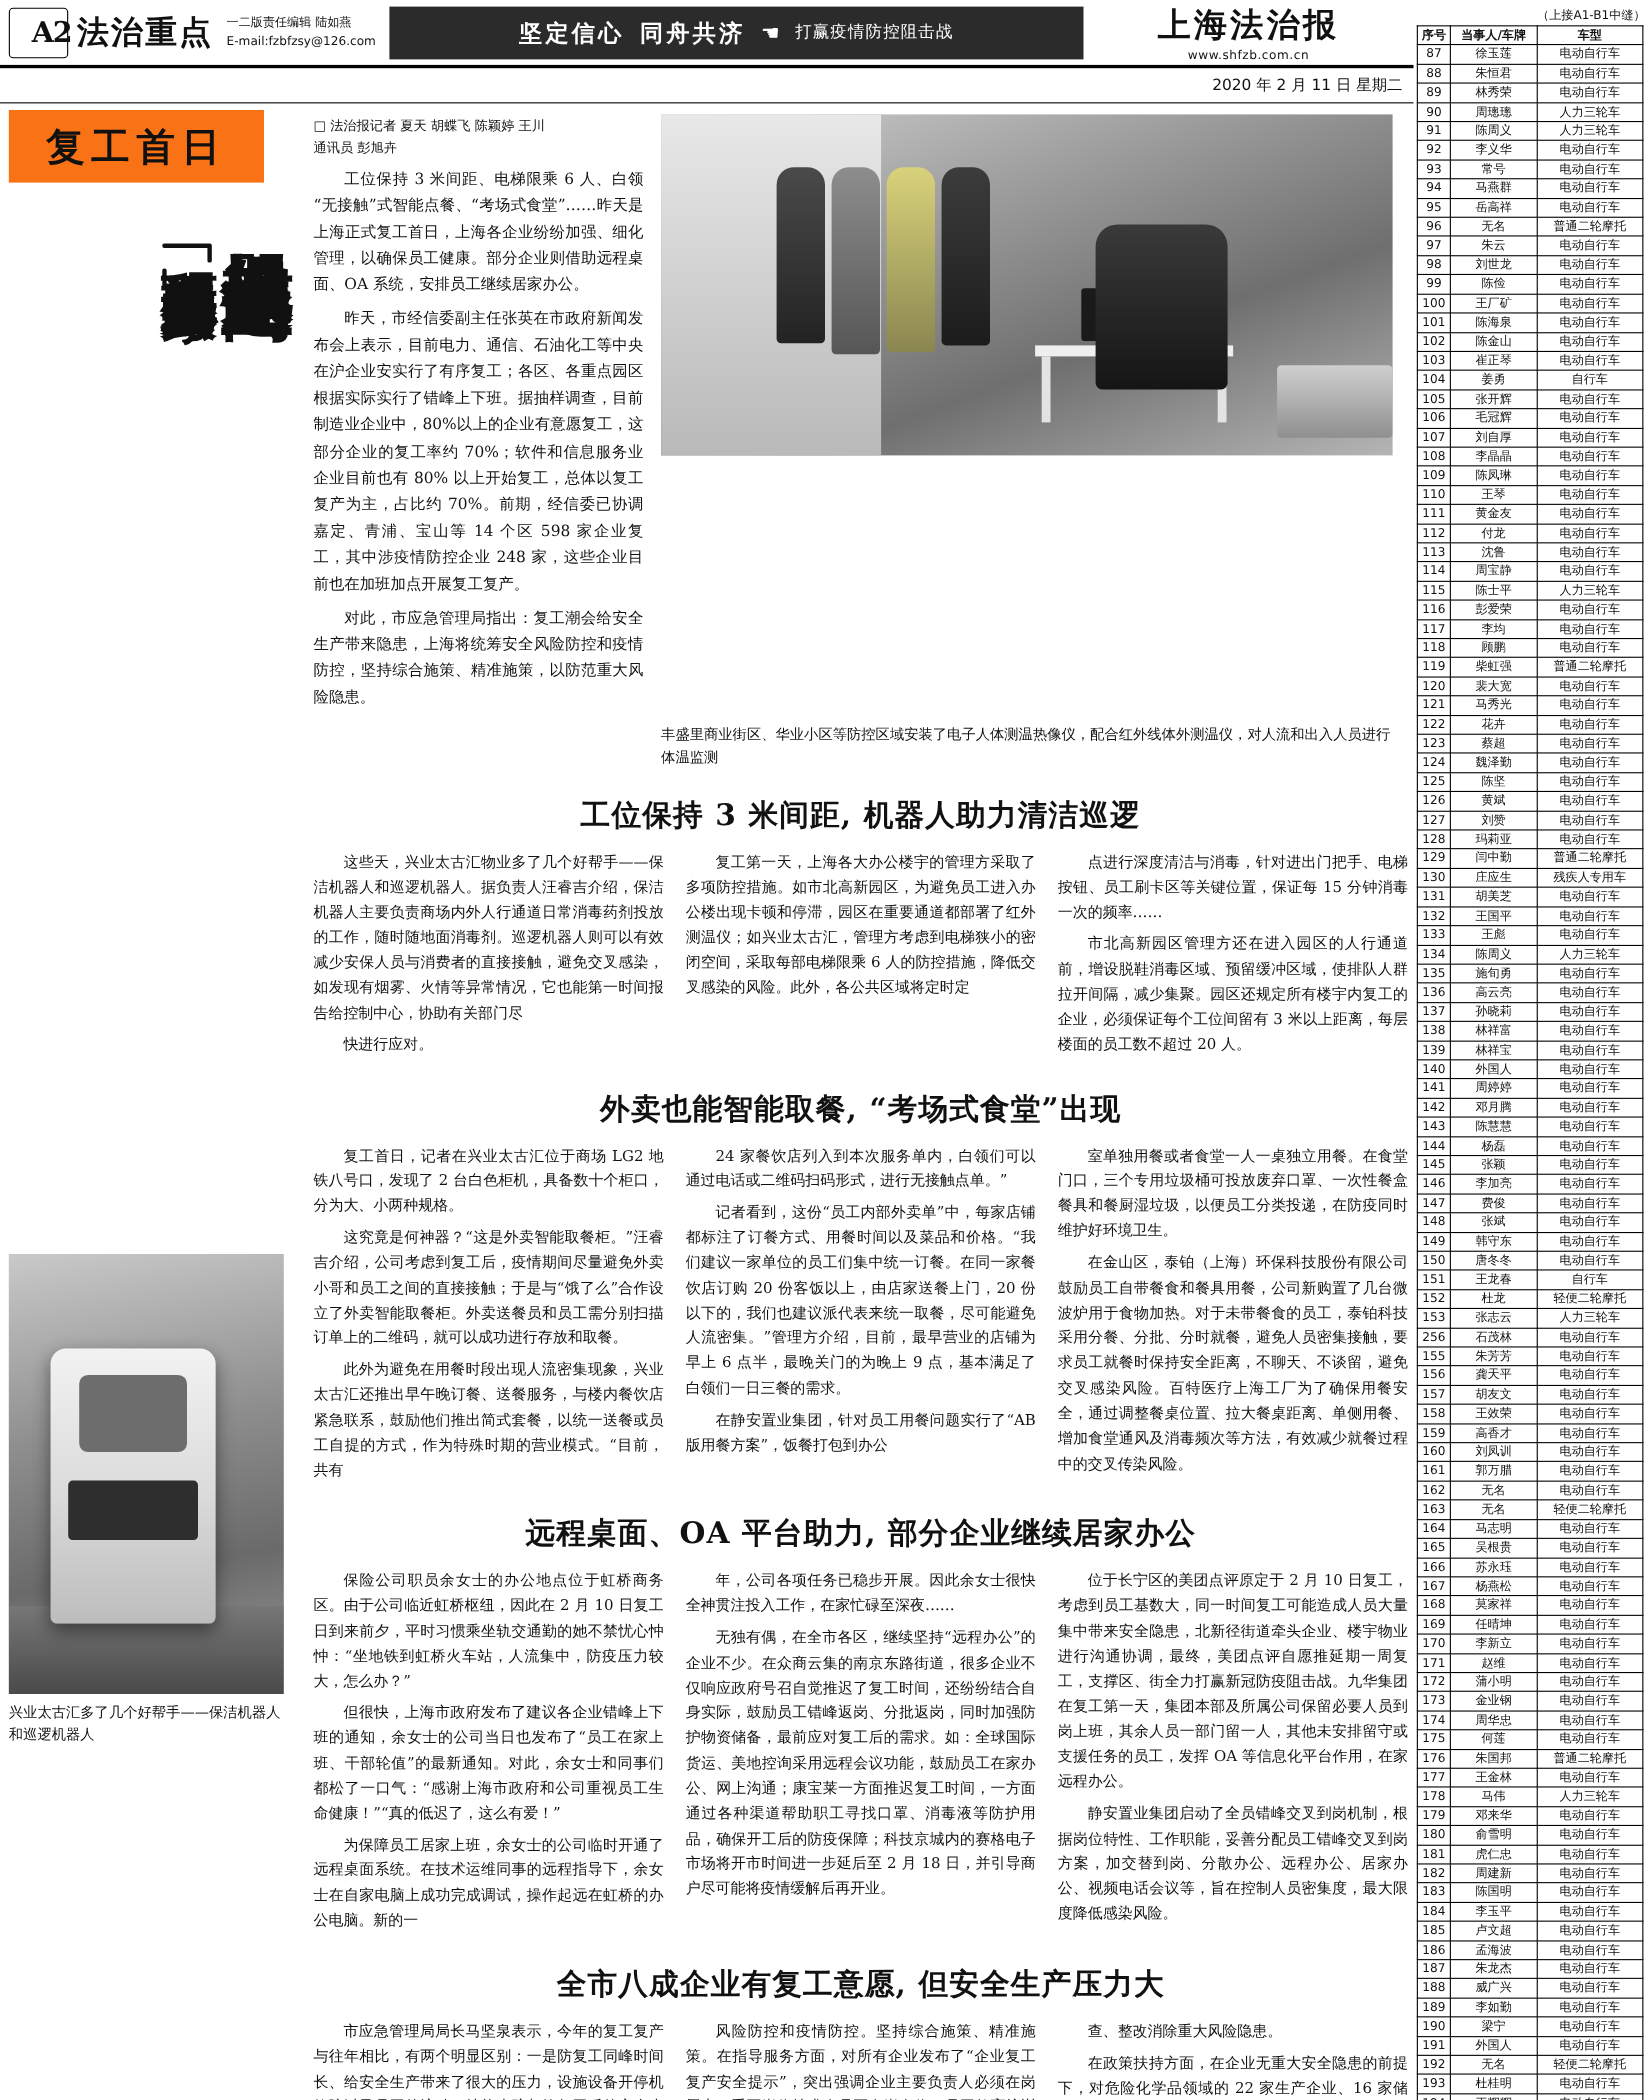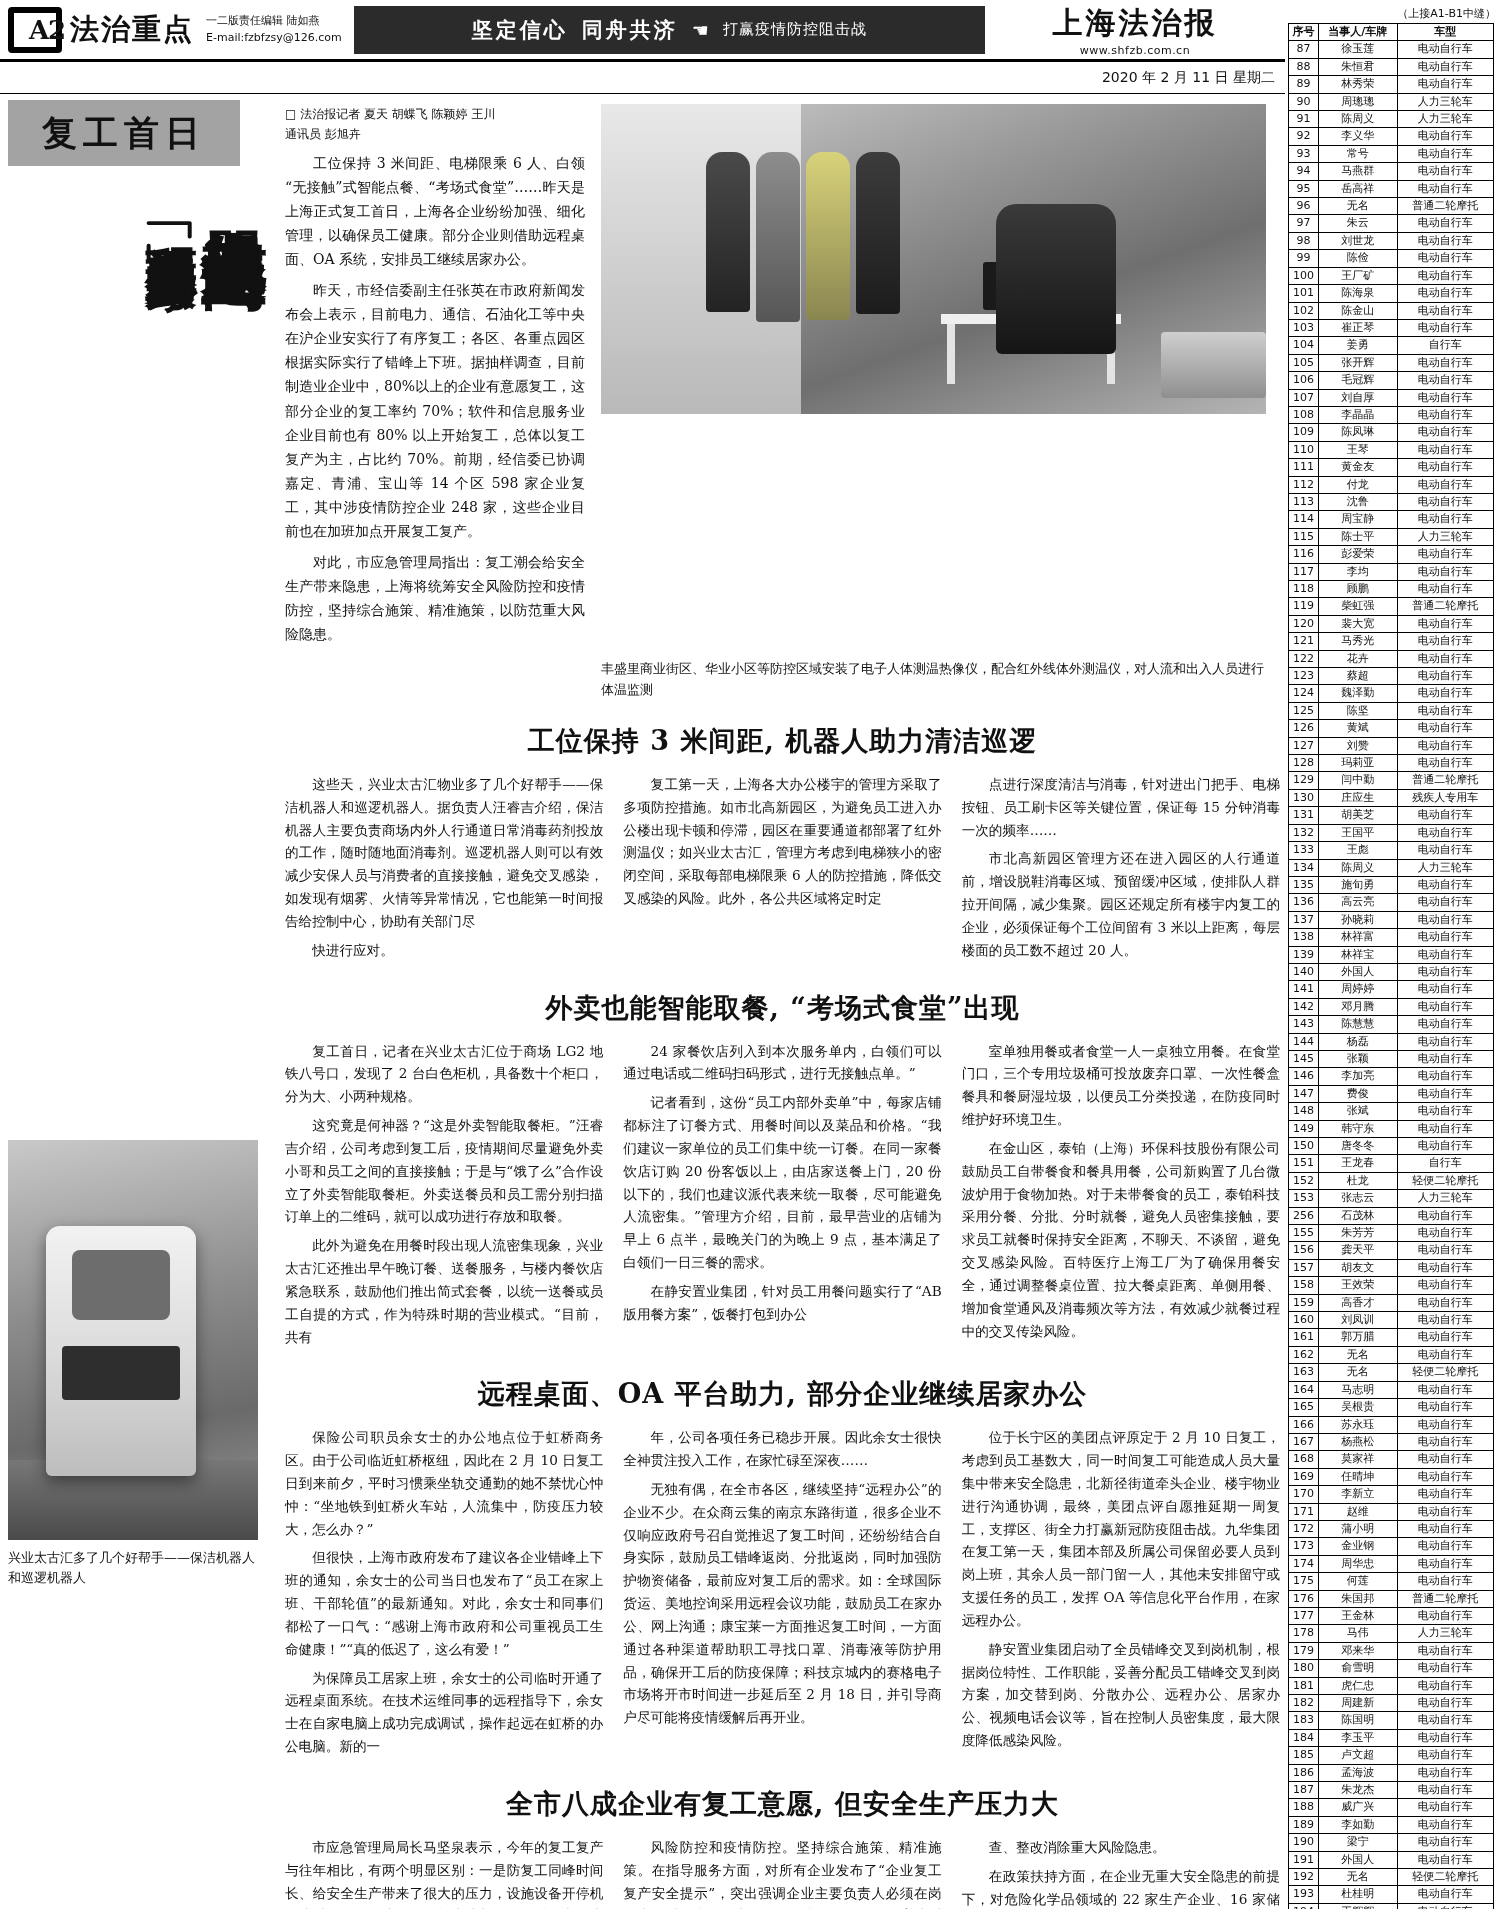--- a/index.html
+++ b/index.html
@@ -15,21 +15,21 @@
   .page { position:relative; width:1500px; height:1909px; padding:0; }
 
   
   .masthead {
     position:absolute; left:0; top:0; width:1285px; height:62px;
     border-bottom:3px solid #000;
     display:flex; align-items:center;
   }
   .mh-logo {
     width:54px; height:46px; margin-left:8px; margin-right:8px;
-    border:6px solid #000000; border-radius:4px;
+    border:1px solid #000000; border-radius:4px;
     display:flex; align-items:center; justify-content:center;
     font-size:26px; font-weight:bold; font-family:"DejaVu Serif","Liberation Serif",serif;
     letter-spacing:-1px;
     padding-left:24px;
   }
   .mh-section {
     font-size:29px; font-weight:bold; letter-spacing:2px;
     font-family:"DejaVu Serif","Liberation Serif",serif;
     margin-right:12px; white-space:nowrap;
   }
@@ -55,21 +55,21 @@
   .mh-date {
     position:absolute; left:0; top:62px; width:1285px; height:32px;
     border-bottom:1px solid #000;
     display:flex; align-items:center; justify-content:flex-end;
     padding-right:10px; font-size:14px;
   }
 
   
   .left-col { position:absolute; left:8px; top:100px; width:260px; height:1800px; }
   .kicker {
-    width:232px; height:66px; background:#a3a3a3;
+    width:232px; height:66px; background:#f97316;
     display:flex; align-items:center; justify-content:center;
     font-family:"DejaVu Serif","Liberation Serif",serif;
     font-size:35px; font-weight:bold; letter-spacing:6px;
     margin-bottom:10px;
   }
   .headline {
     display:flex; flex-direction:row-reverse; gap:2px;
     height:960px; padding-left:4px;
   }
   .hl-main {

